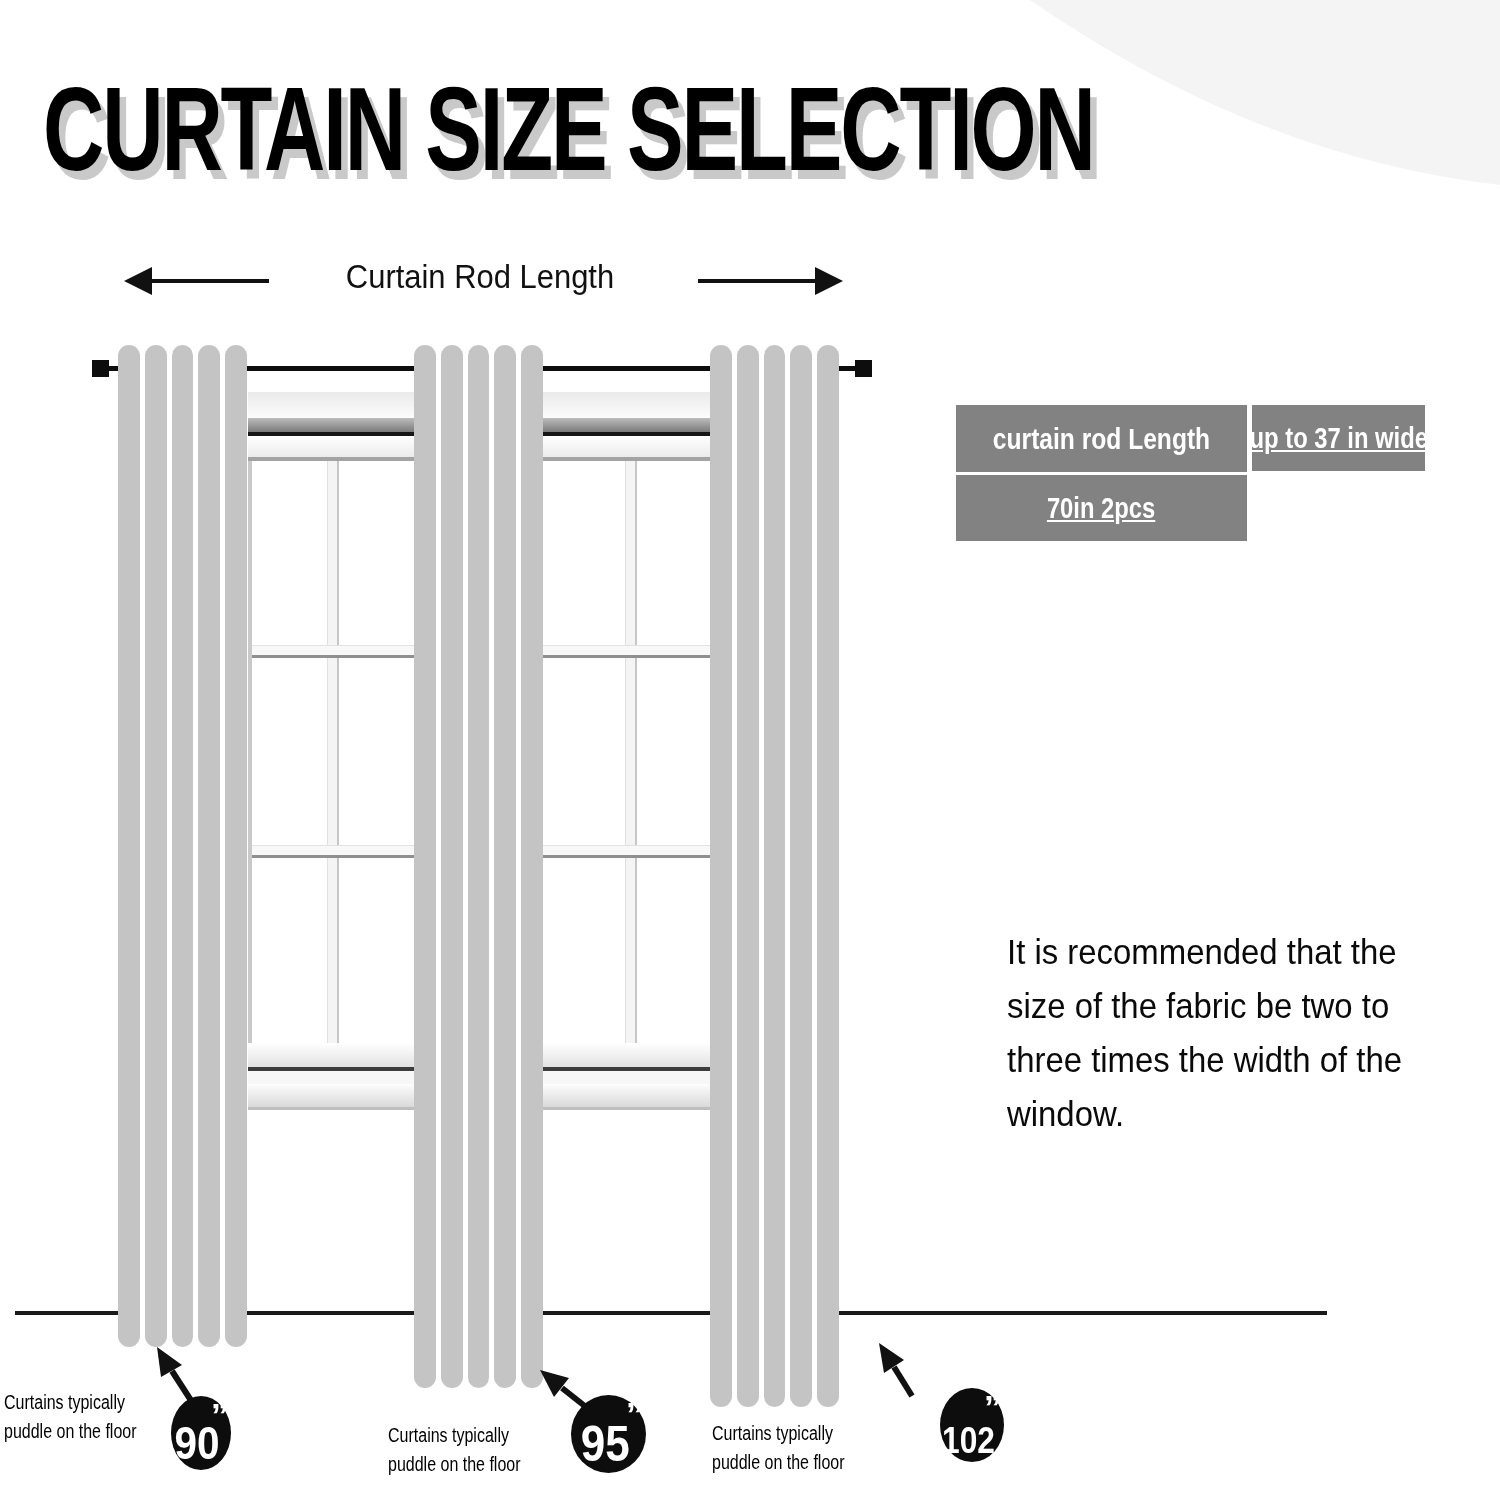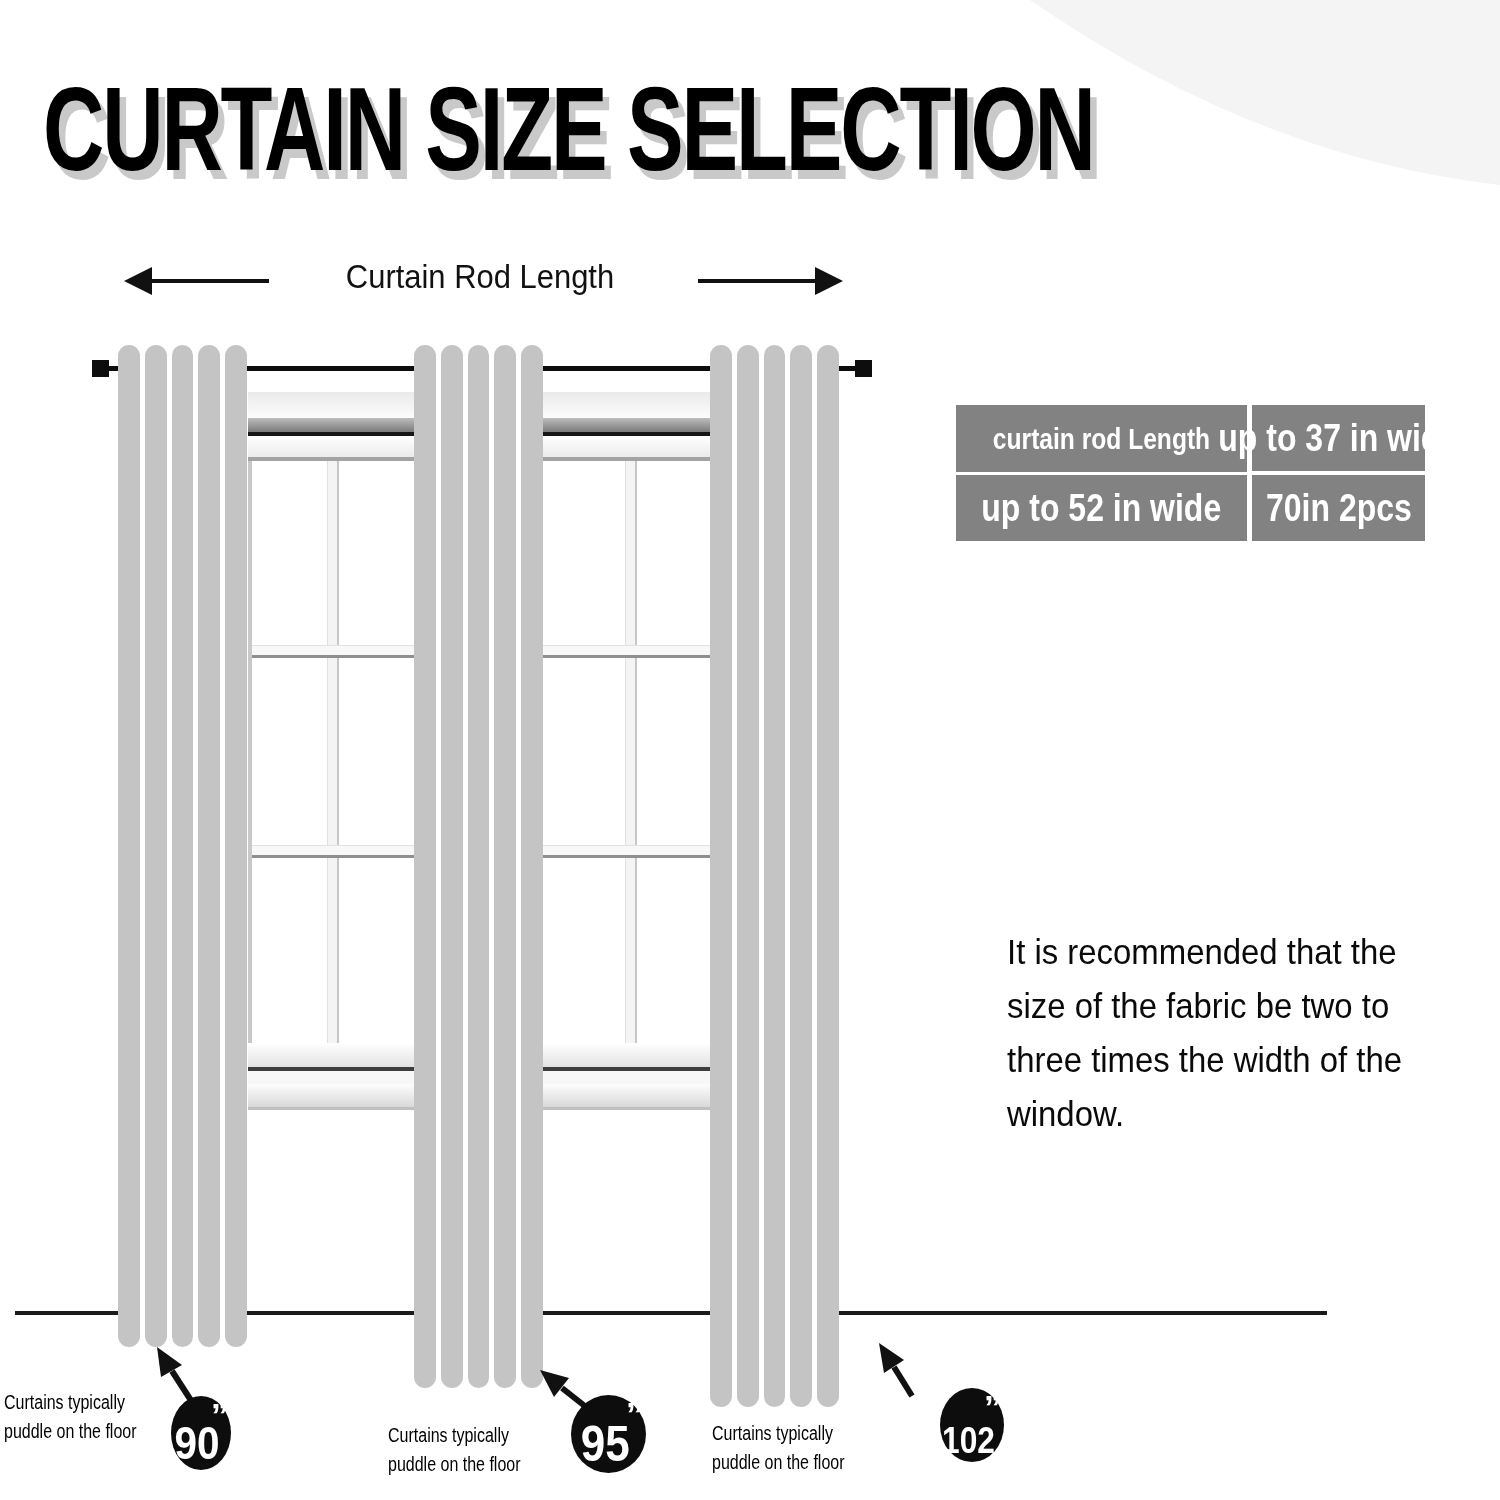--- a/index.html
+++ b/index.html
@@ -60,21 +60,21 @@
 
   
   .arrows{position:absolute;left:0;top:0;width:1500px;height:1500px;pointer-events:none;}
 
   
   .size-table{position:absolute;left:956px;top:405px;display:grid;
               grid-template-columns:291px 173px;gap:3px 5px;}
   .cell{background:#828282;color:#fff;display:flex;align-items:center;justify-content:center;
         font-weight:bold;height:66px;}
   .cell.head{height:67px;font-size:30px;}
-  .cell.body{font-size:39px;}
+  .cell.body{font-size:29px;text-decoration:underline;}
   .cell span{display:inline-block;white-space:nowrap;transform:scaleX(0.82);transform-origin:center;}
 
   
   .recommendation{position:absolute;left:962px;top:925px;font-size:35px;line-height:54px;color:#0a0a0a;margin-left:45px;}
   .recommendation div{white-space:nowrap;transform:scaleX(0.94);transform-origin:left top;}
 
   
   .note{position:absolute;width:195px;font-size:20px;line-height:29px;color:#000;
         transform:scaleX(0.8);transform-origin:left top;}
   .n1{left:4px;top:1388px;} .n2{left:388px;top:1421px;} .n3{left:712px;top:1419px;}
@@ -166,23 +166,20 @@
   </svg>
 
   <div class="size-table">
     <div class="cell head">
         <span>curtain rod Length</span>
       </div>
     <div class="cell body">
         <span>up to 37 in wide</span>
       </div>
     <div class="cell body">
-        <span>up to 52 in wide</span>
-      </div>
-    <div class="cell body">
         <span>70in 2pcs</span>
       </div>
   </div>
 
   <div class="recommendation">
     <div>It is recommended that the</div>
     <div>size of the fabric be two to</div>
     <div>three times the width of the</div>
     <div>window.</div>
   </div>

